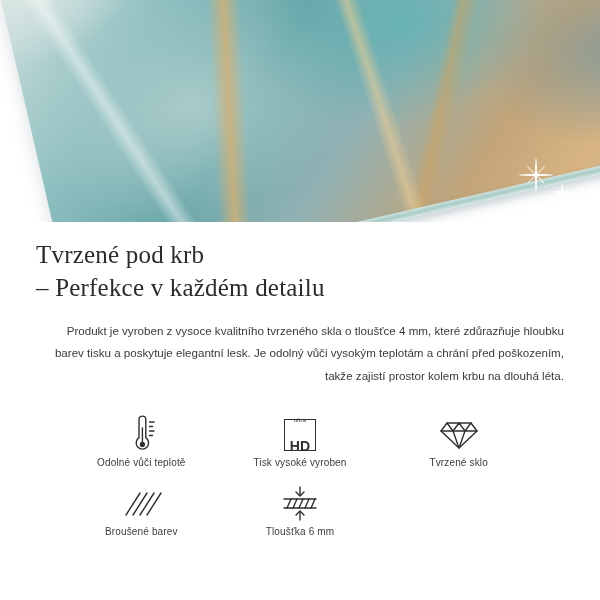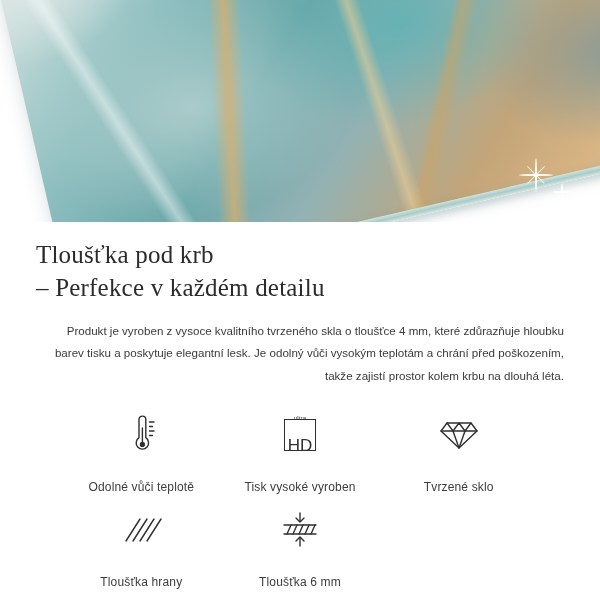--- a/index.html
+++ b/index.html
@@ -154,22 +154,22 @@
     align-items: center;
     justify-content: flex-start;
   }
   .feature-icon {
     height: 44px;
     display: flex;
     align-items: center;
     justify-content: center;
   }
   .feature-label {
-    margin-top: 23px;
-    font-size: 12px;
+    margin-top: 0;
+    font-size: 10px;
     color: #3c3c3c;
     text-align: right;
     letter-spacing: 0.15px;
   }
   svg { display: block; }
   .stroke {
     fill: none;
     stroke: #2f2f2f;
     stroke-width: 1.4;
     stroke-linecap: round;
@@ -184,22 +184,22 @@
     align-items: center;
     justify-content: center;
     line-height: 1;
   }
   .hd-top {
     font-size: 6px;
     letter-spacing: 0.2px;
     color: #2f2f2f;
   }
   .hd-bottom {
-    font-size: 17px;
-    font-weight: normal;
+    font-size: 14px;
+    font-weight: bold;
     color: #2f2f2f;
     margin-top: 16px;
   }
 </style>
 </head>
 <body>
 
 <div class="page">
 
   <div class="hero">
@@ -217,21 +217,21 @@
       </div>
       <div class="sparkle" style="left:553px; top:183px; width:18px; height:18px;">
         <div class="s-h"></div>
           <div class="s-v"></div>
       </div>
     </div>
   </div>
 
   <div class="content">
     <h1 class="headline">
-      <span>Tloušťka pod krb</span>
+      <span>Tvrzené pod krb</span>
       <span class="line2">– Perfekce v každém detailu</span>
     </h1>
     <p class="body-text">Produkt je vyroben z vysoce kvalitního tvrzeného skla o tloušťce 4 mm, které zdůrazňuje hloubku barev tisku a poskytuje elegantní lesk. Je odolný vůči vysokým teplotám a chrání před poškozením, takže zajistí prostor kolem krbu na dlouhá léta.</p>
 
     <div class="features">
 
       <div class="feature">
         <div class="feature-icon">
           <svg width="38" height="42" viewBox="0 0 38 42">
             <g class="stroke">
@@ -274,21 +274,21 @@
         <div class="feature-icon">
           <svg width="42" height="34" viewBox="0 0 42 34">
             <g class="stroke">
               <path d="M6 28 L20 6"></path>
               <path d="M13 28 L27 6"></path>
               <path d="M20 28 L34 6"></path>
               <path d="M27 28 L41 6"></path>
             </g>
           </svg>
         </div>
-        <div class="feature-label">Tloušťka hrany</div>
+        <div class="feature-label">Broušené barev</div>
       </div>
 
       <div class="feature">
         <div class="feature-icon">
           <svg width="44" height="40" viewBox="0 0 44 40">
             <g class="stroke">
               <path d="M22 3v8"></path>
               <path d="M18 8l4 4 4-4"></path>
               <path d="M6 15h32"></path>
               <path d="M6 24h32"></path>

